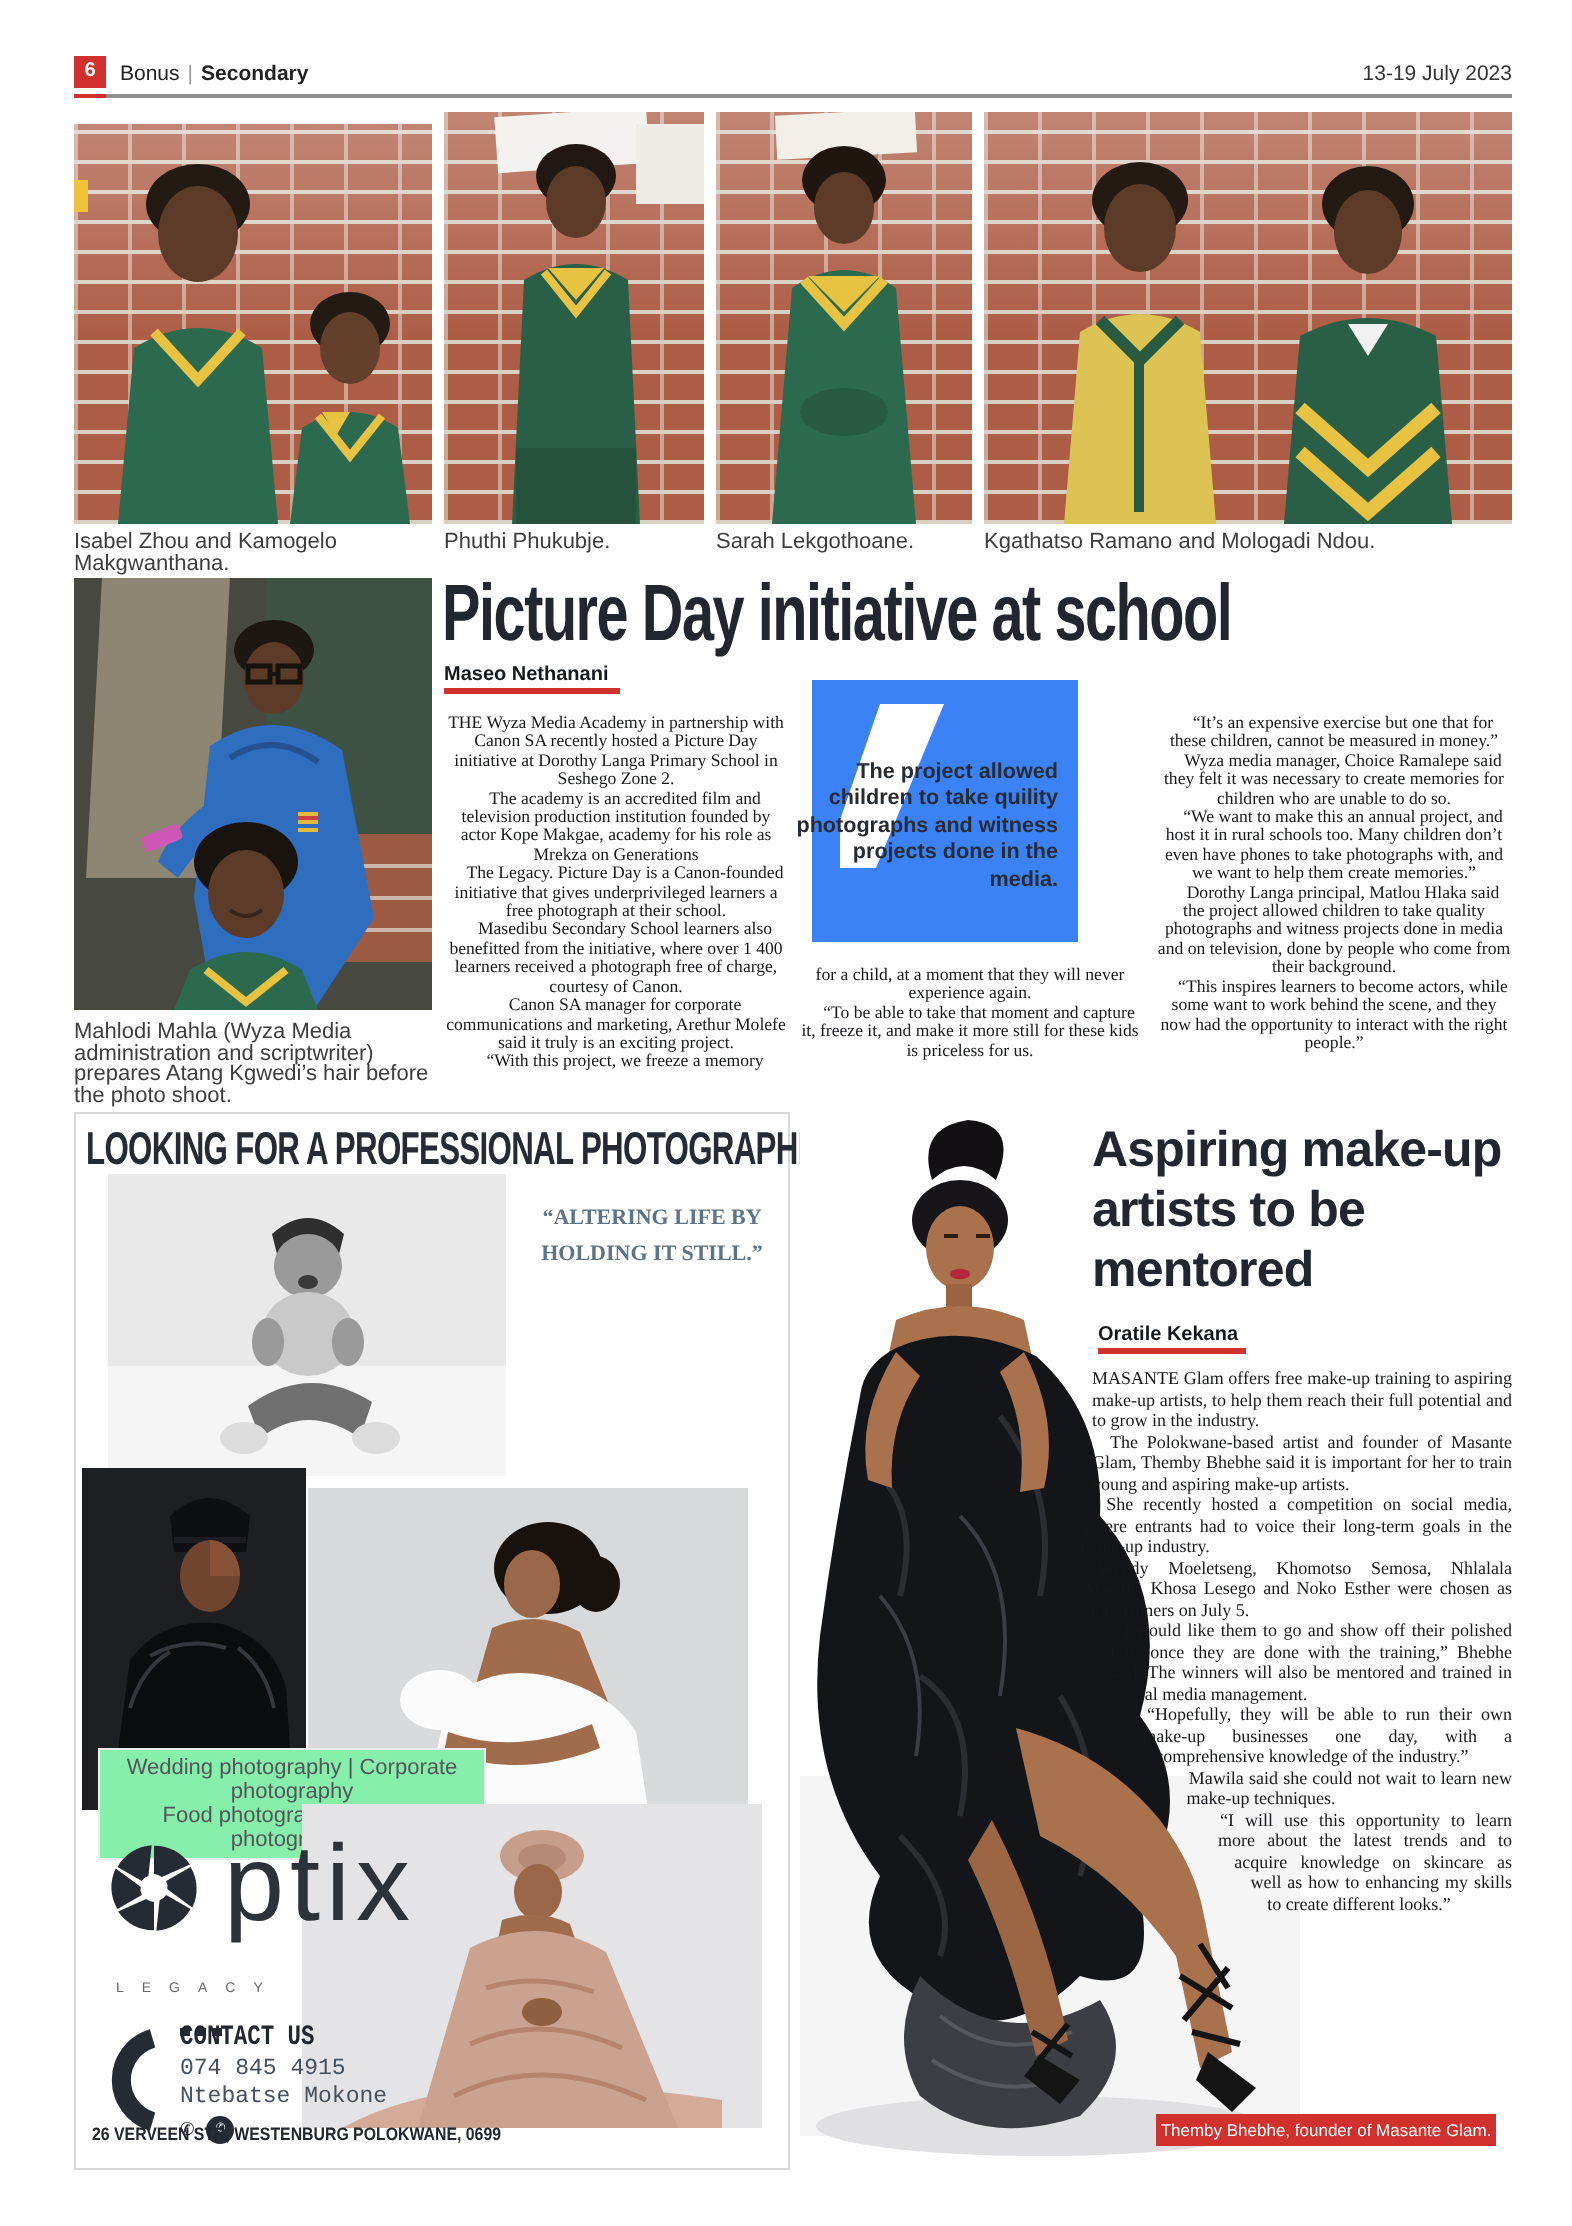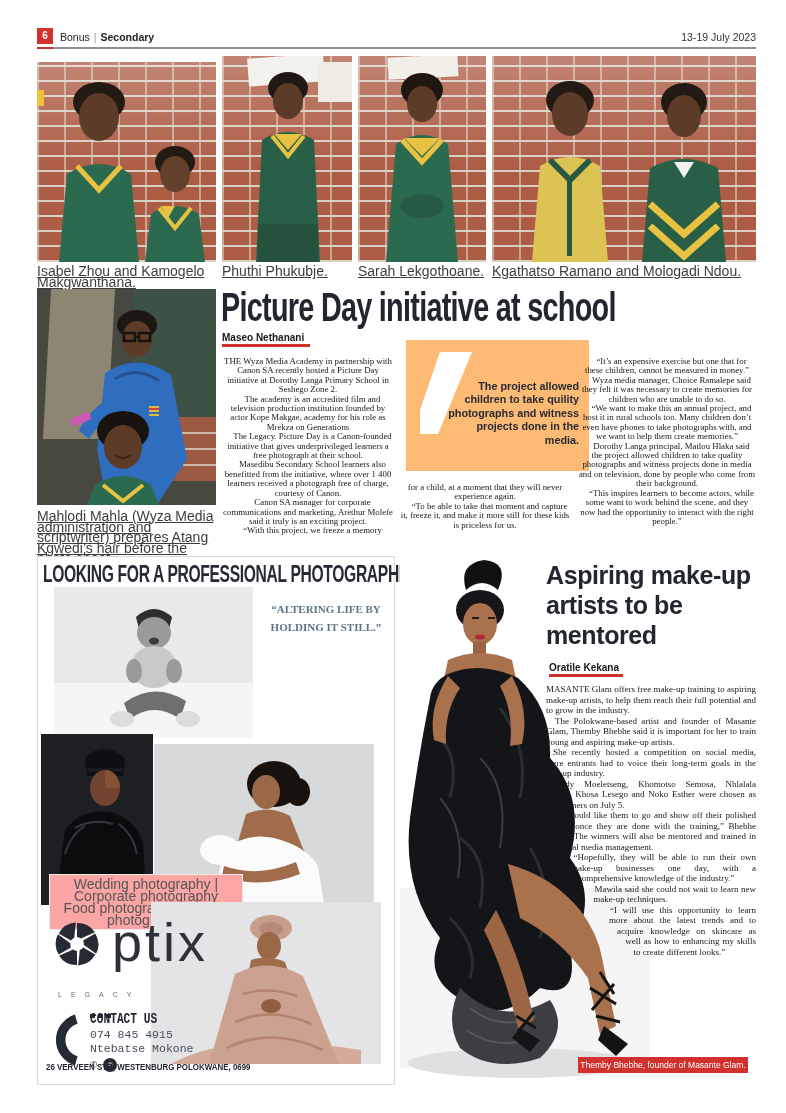--- a/index.html
+++ b/index.html
@@ -14,46 +14,46 @@
   #hsec .div{color:#999;padding:0 4px;}
   #hdate{right:30px;top:31px;font-size:10.5px;color:#333;}
   #hrule{left:37px;top:47px;width:719px;height:2px;background:#8f8f8f;}
   #hrule-red{left:37px;top:47px;width:16px;height:2px;background:#d0312d;}
   
   .photo{position:absolute;overflow:hidden;background:#b06048;}
   .brick{background-color:#ad5c45;background-image:
     linear-gradient(rgba(255,255,255,.25),rgba(255,255,255,0) 55%),
     repeating-linear-gradient(0deg,#d9cfc2 0 2px,transparent 2px 15px),
     repeating-linear-gradient(90deg,rgba(222,212,199,.6) 0 2px,transparent 2px 27px);}
-  .cap{position:absolute;font-size:14px;line-height:10.5px;color:#3d3d3d;text-decoration:underline;}
+  .cap{position:absolute;font-size:11px;line-height:10.5px;color:#3d3d3d;}
   
   #m-title{left:221px;top:285px;font-size:40px;font-weight:bold;color:#22262e;
            letter-spacing:-1px;white-space:nowrap;transform:scaleX(.72);transform-origin:left top;}
   .byline{font-size:10px;font-weight:bold;color:#15181d;}
   .redline{background:#d0312d;}
   .bodycol{position:absolute;font-family:"Liberation Serif",serif;font-size:8.8px;
            line-height:9.4px;color:#17181c;}
   .bodycol p{margin:0;text-align:center;}
   .bodycol p.ind{text-indent:9px;}
-  #pullbox{left:406px;top:340px;width:163px;height:131px;background:#fdba74;padding-left:20px;}
+  #pullbox{left:406px;top:340px;width:133px;height:131px;background:#3b82f6;}
   #pullglyph{position:absolute;left:12px;top:10px;}
   #pulltext{position:absolute;right:10px;top:40px;width:136px;text-align:right;
             font-size:10.8px;line-height:13.4px;font-weight:bold;color:#272b33;}
   
   #promo{left:37px;top:556px;width:358px;height:529px;background:#fff;
          border:1px solid #d9d9d9;box-sizing:border-box;}
   #promo-head{position:absolute;left:5px;top:4px;font-size:23px;font-weight:bold;color:#262b33;
               letter-spacing:-.5px;white-space:nowrap;transform:scaleX(.68);transform-origin:left top;}
   #promo-quote{position:absolute;left:224px;top:44px;width:128px;text-align:center;
                font-family:"Liberation Serif",serif;font-weight:bold;font-size:11px;
                line-height:1.6;color:#5d7487;}
   .pphoto{position:absolute;overflow:hidden;}
-  #services{position:absolute;left:12px;top:318px;width:188px;background:#fca5a5;
+  #services{position:absolute;left:12px;top:318px;width:188px;background:#86efac;
             box-shadow:0 0 0 1px #ececec;padding:3px 2px;text-align:center;
-            font-size:14px;line-height:12px;color:#555;}
+            font-size:11px;line-height:12px;color:#555;}
   #optix{position:absolute;left:14px;top:362px;}
   #optix-word{position:absolute;left:60px;top:-8px;font-size:54px;font-weight:200;
               color:#2d3138;letter-spacing:3px;}
   #optix-sub{position:absolute;left:6px;top:72px;font-size:7px;letter-spacing:9px;color:#666;}
   #contact{position:absolute;left:14px;top:448px;}
   #contact-sq span{display:inline-block;width:5px;height:4px;background:#262b33;margin-right:3px;}
   #contact-label{position:absolute;left:38px;top:6px;font-size:14px;font-weight:bold;color:#22262e;
                  white-space:nowrap;transform:scaleX(.8);transform-origin:left top;}
   #contact-phone{position:absolute;left:38px;top:23px;font-size:11.5px;color:#45505c;}
   #contact-name{position:absolute;left:38px;top:37px;font-size:11.5px;color:#45505c;}

